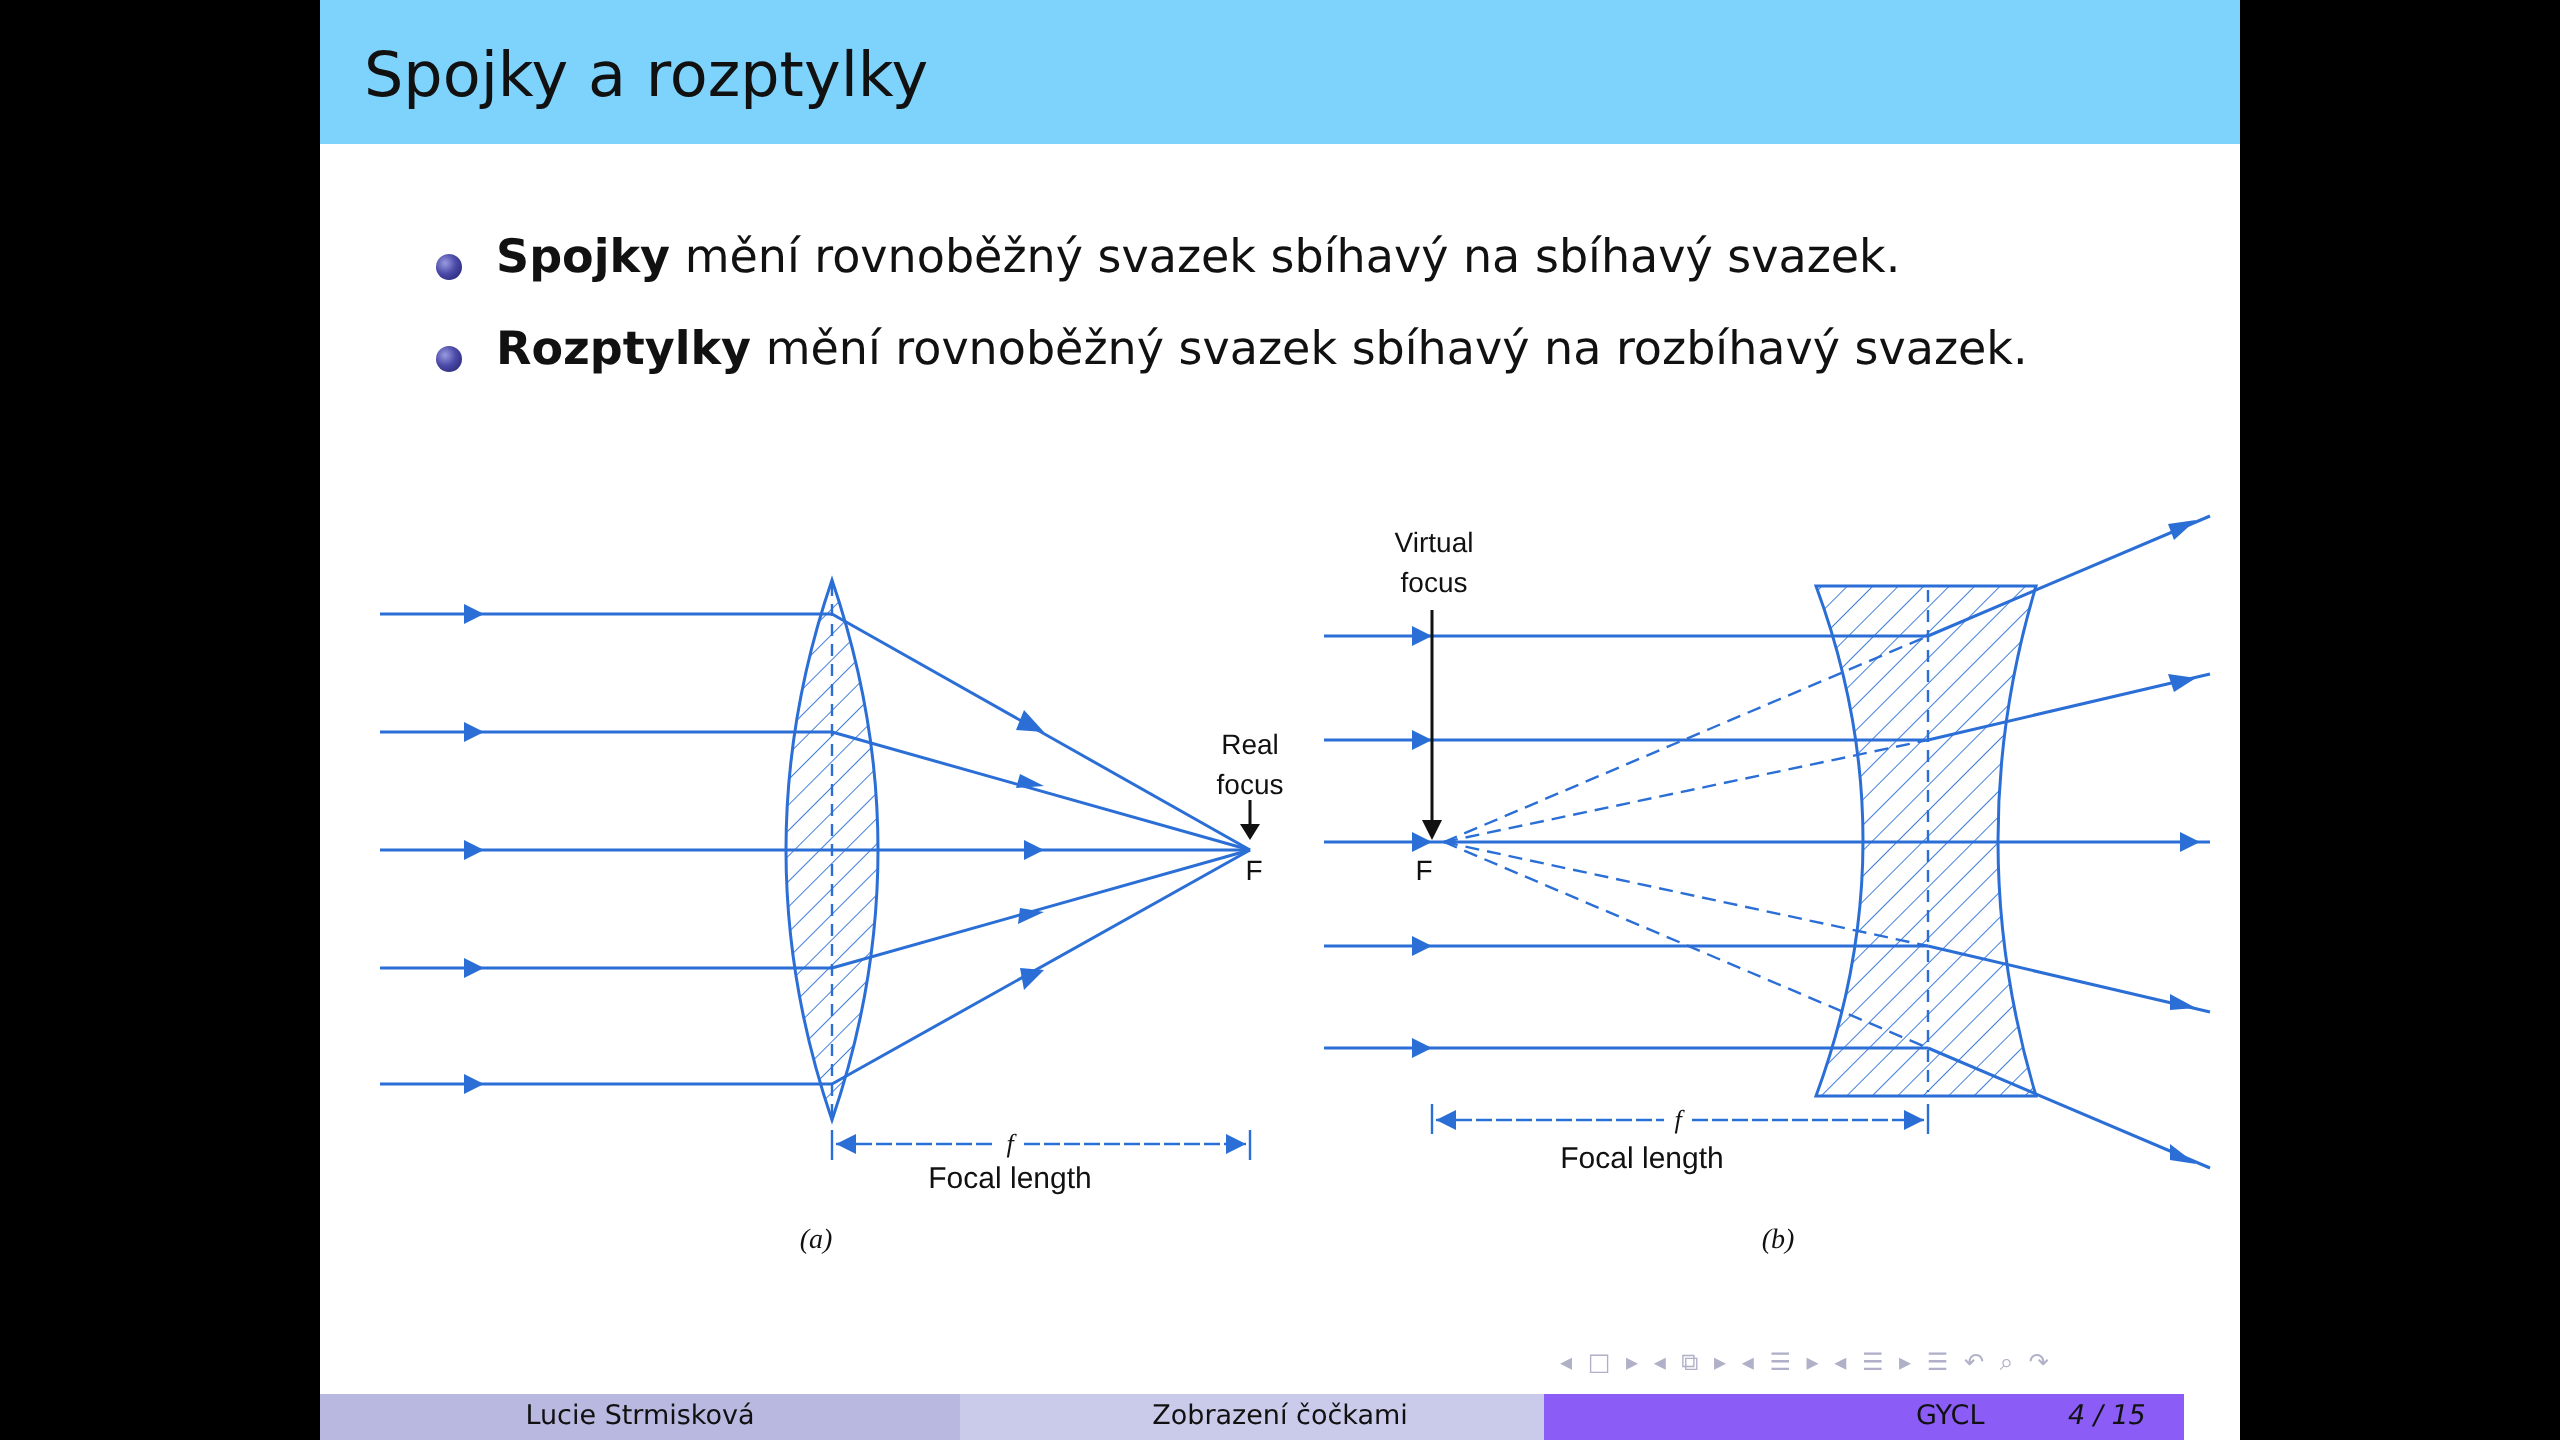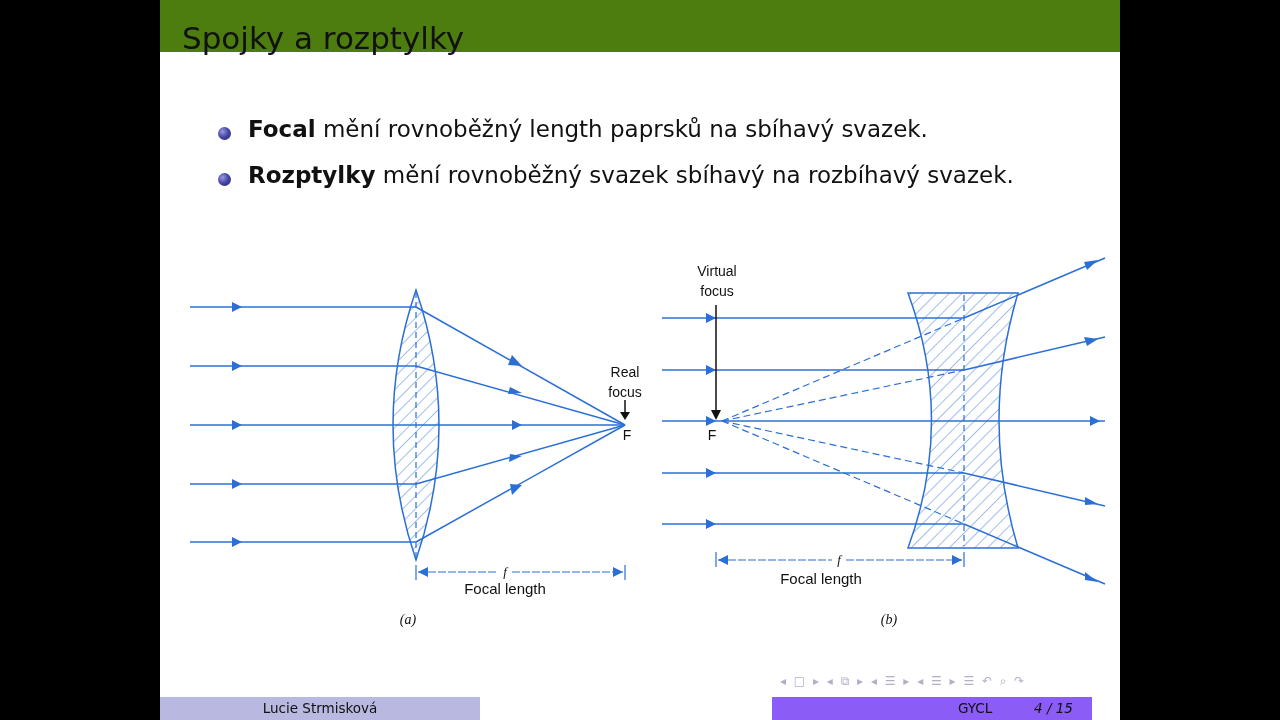--- a/index.html
+++ b/index.html
@@ -1,19 +1,19 @@
 <!DOCTYPE html>
 <html><head>
 <meta charset="utf-8">
 <style>
   html, body { margin:0; padding:0; }
   body { width:1280px; height:720px; background:#000; position:relative; overflow:hidden;
          font-family:"DejaVu Sans", sans-serif; }
   .slide { position:absolute; left:160px; top:0; width:960px; height:720px; background:#fff; overflow:hidden; }
-  .title-bar { position:absolute; left:0; top:0; width:960px; height:52px; background:#4d7c0f; }
+  .title-bar { position:absolute; left:0; top:0; width:960px; height:72px; background:#7dd3fc; }
   .title { position:absolute; left:22px; top:20px; font-size:31px; color:#111; letter-spacing:0px; }
   .bullets { position:absolute; left:58px; top:116px; }
   .bullet { position:relative; height:46px; font-size:23px; color:#111; white-space:nowrap; }
   .bullet .dot { position:absolute; left:0; top:11px; width:13px; height:13px; border-radius:50%;
      background: radial-gradient(circle at 35% 35%, #9a9ae0 0%, #4a4aa8 45%, #1e1e6a 100%); }
   .bullet .txt { position:absolute; left:30px; top:0; }
   .bullet b { font-weight:bold; }
   .diagram { position:absolute; left:0; top:240px; width:960px; height:400px; }
   .nav { position:absolute; left:620px; top:674px; font-size:12px; color:#b0b0c8; letter-spacing:2px; white-space:nowrap; }
   .footer { position:absolute; left:0; top:697px; width:960px; height:23px; font-size:13.5px; color:#111; }
@@ -27,21 +27,21 @@
 <body>
 
 <div class="slide">
   <div class="title-bar">
     <div class="title">Spojky a rozptylky</div>
   </div>
 
   <div class="bullets">
     <div class="bullet">
       <span class="dot"></span>
-      <span class="txt"><b>Focal</b><span> mění rovnoběžný length paprsků na sbíhavý svazek.</span></span>
+      <span class="txt"><b>Spojky</b><span> mění rovnoběžný svazek sbíhavý na sbíhavý svazek.</span></span>
     </div>
     <div class="bullet">
       <span class="dot"></span>
       <span class="txt"><b>Rozptylky</b><span> mění rovnoběžný svazek sbíhavý na rozbíhavý svazek.</span></span>
     </div>
   </div>
 
   <svg class="diagram" viewBox="0 240 960 400" width="960" height="400">
     <defs>
       <pattern id="hatch" patternUnits="userSpaceOnUse" width="9" height="9" patternTransform="rotate(45)">
@@ -143,18 +143,19 @@
       <text x="679" y="564" font-size="13" font-style="italic" text-anchor="middle" font-family="Liberation Serif, serif" fill="#111">f</text>
       <text x="661" y="584" font-size="15" text-anchor="middle" font-family="Liberation Sans, sans-serif" fill="#111">Focal length</text>
       <text x="729" y="624" font-size="14" font-style="italic" text-anchor="middle" font-family="Liberation Serif, serif" fill="#111">(b)</text>
     </g>
   </svg>
 
   <div class="nav">◂ □ ▸  ◂ ⧉ ▸  ◂ ☰ ▸  ◂ ☰ ▸   ☰   ↶ ⌕ ↷</div>
 
   <div class="footer">
     <div class="f1">Lucie Strmisková</div>
+    <div class="f2">Zobrazení čočkami</div>
     <div class="f3">
       <span class="inst">GYCL</span>
       <span class="page">4 / 15</span>
     </div>
   </div>
 </div>
 
 </body></html>

